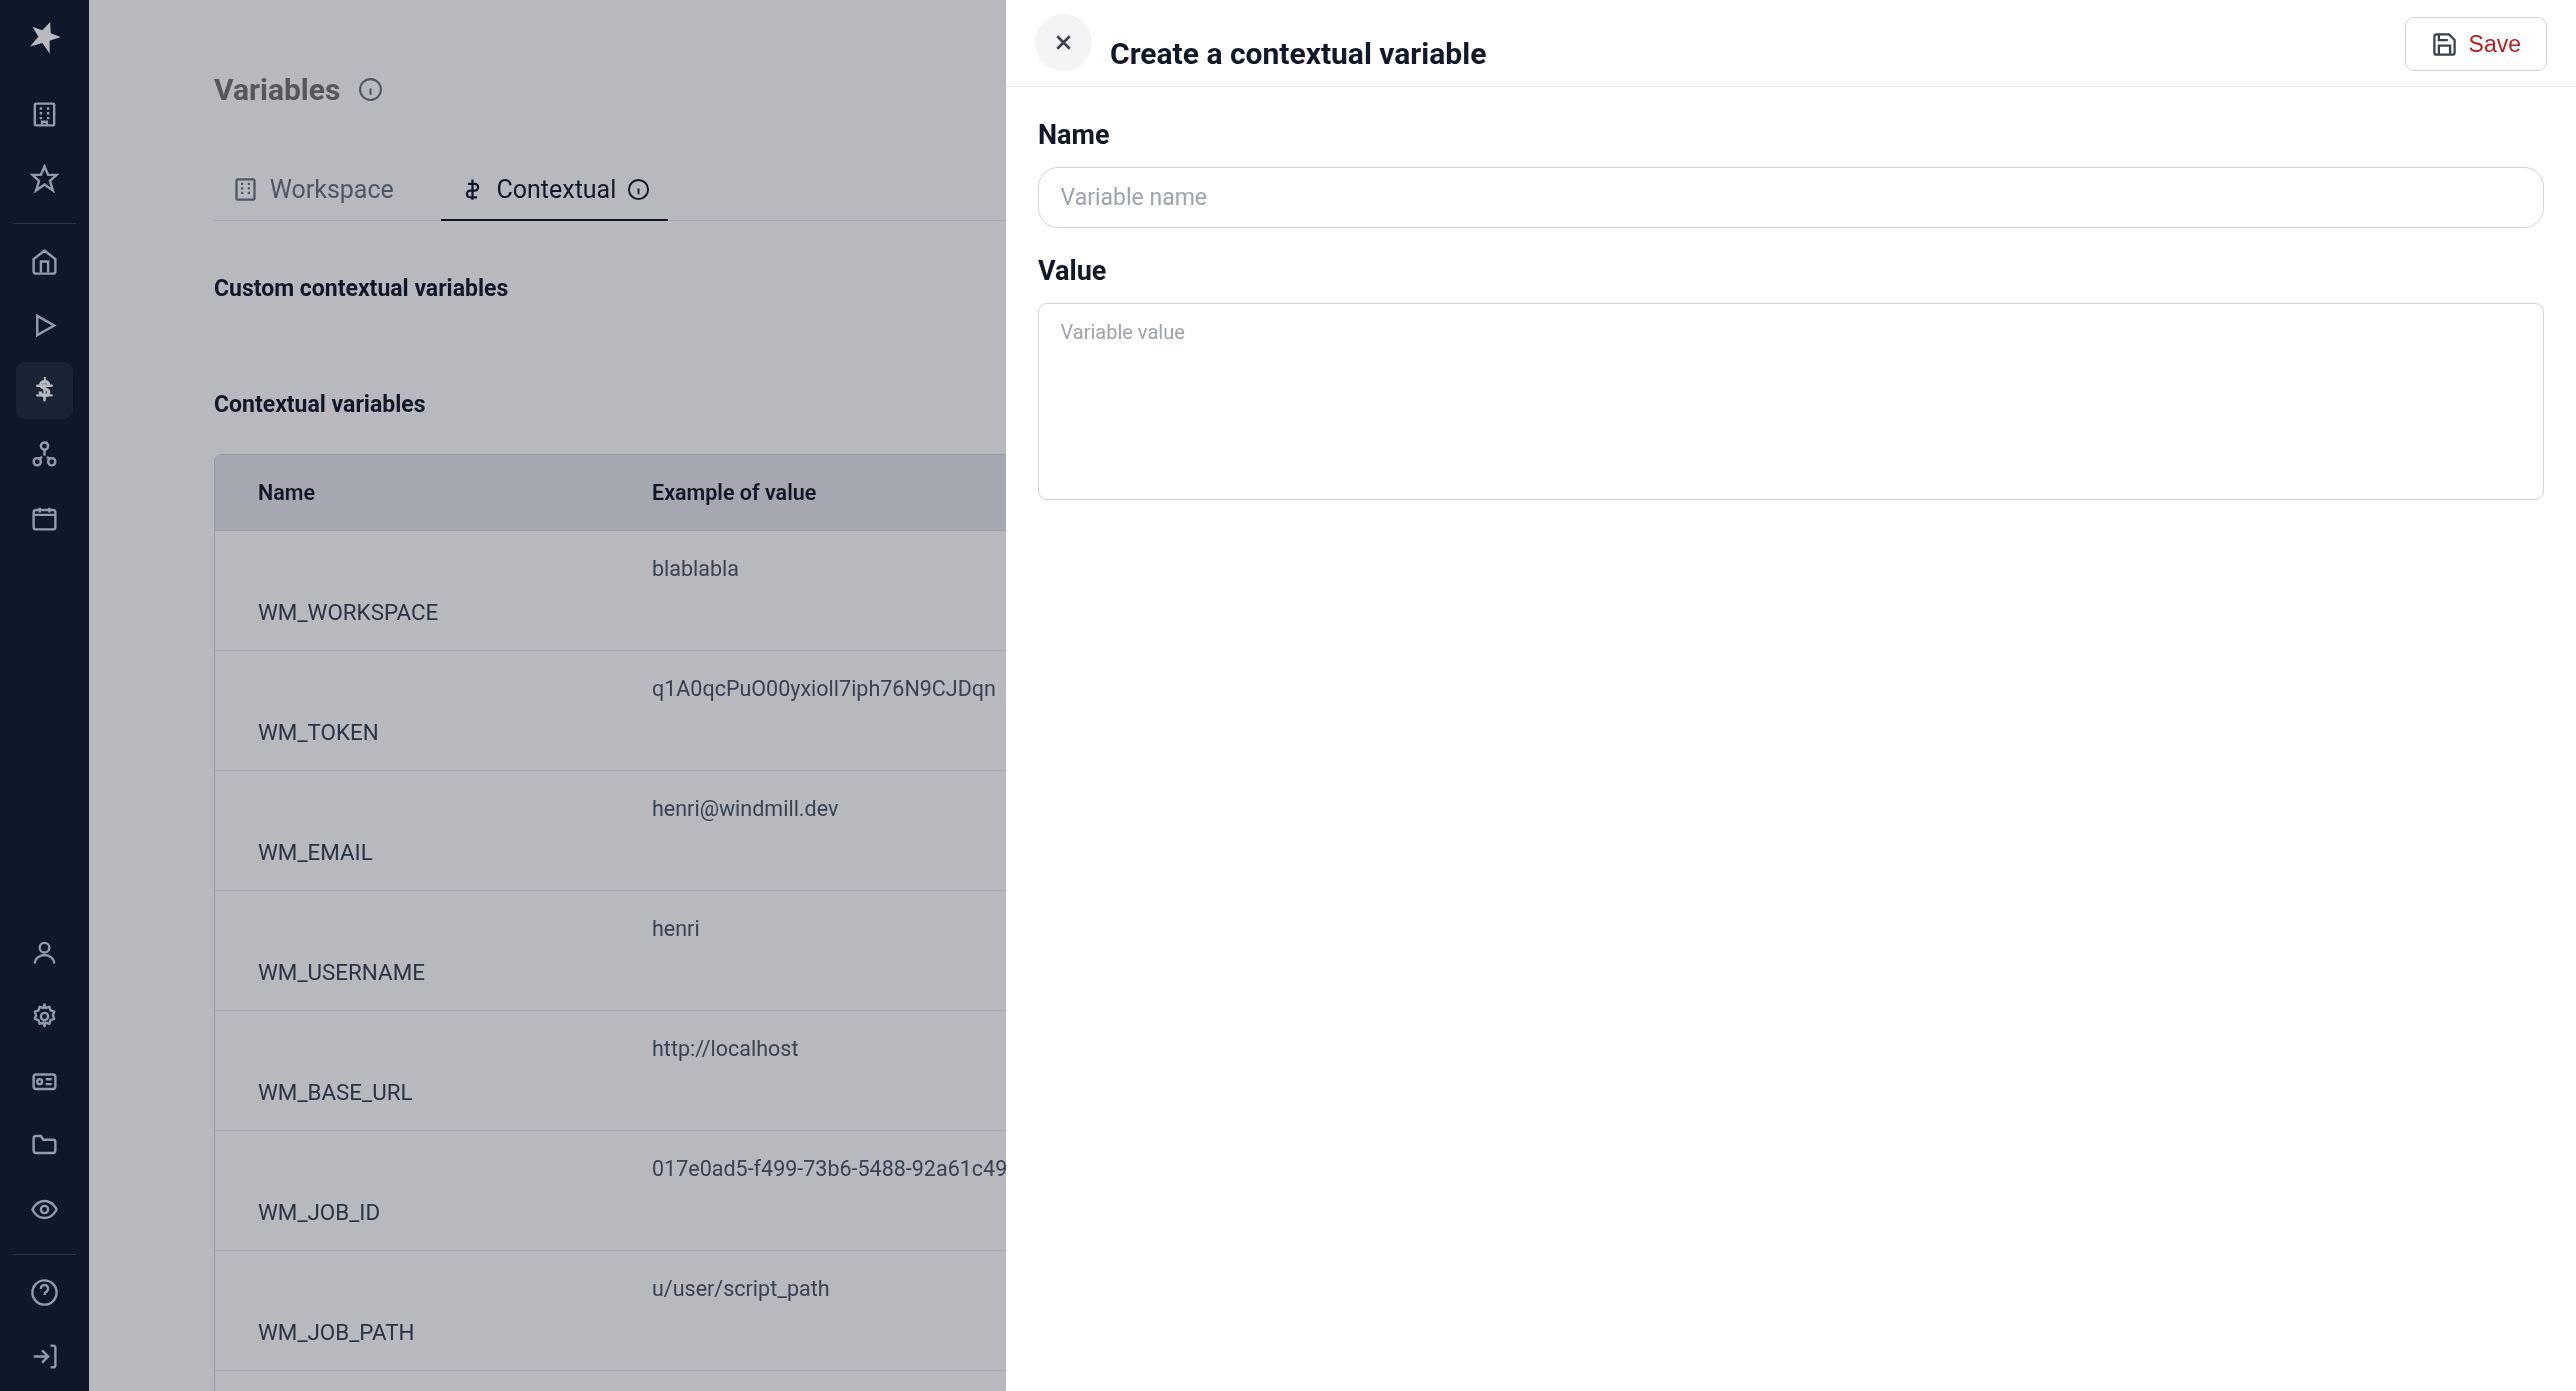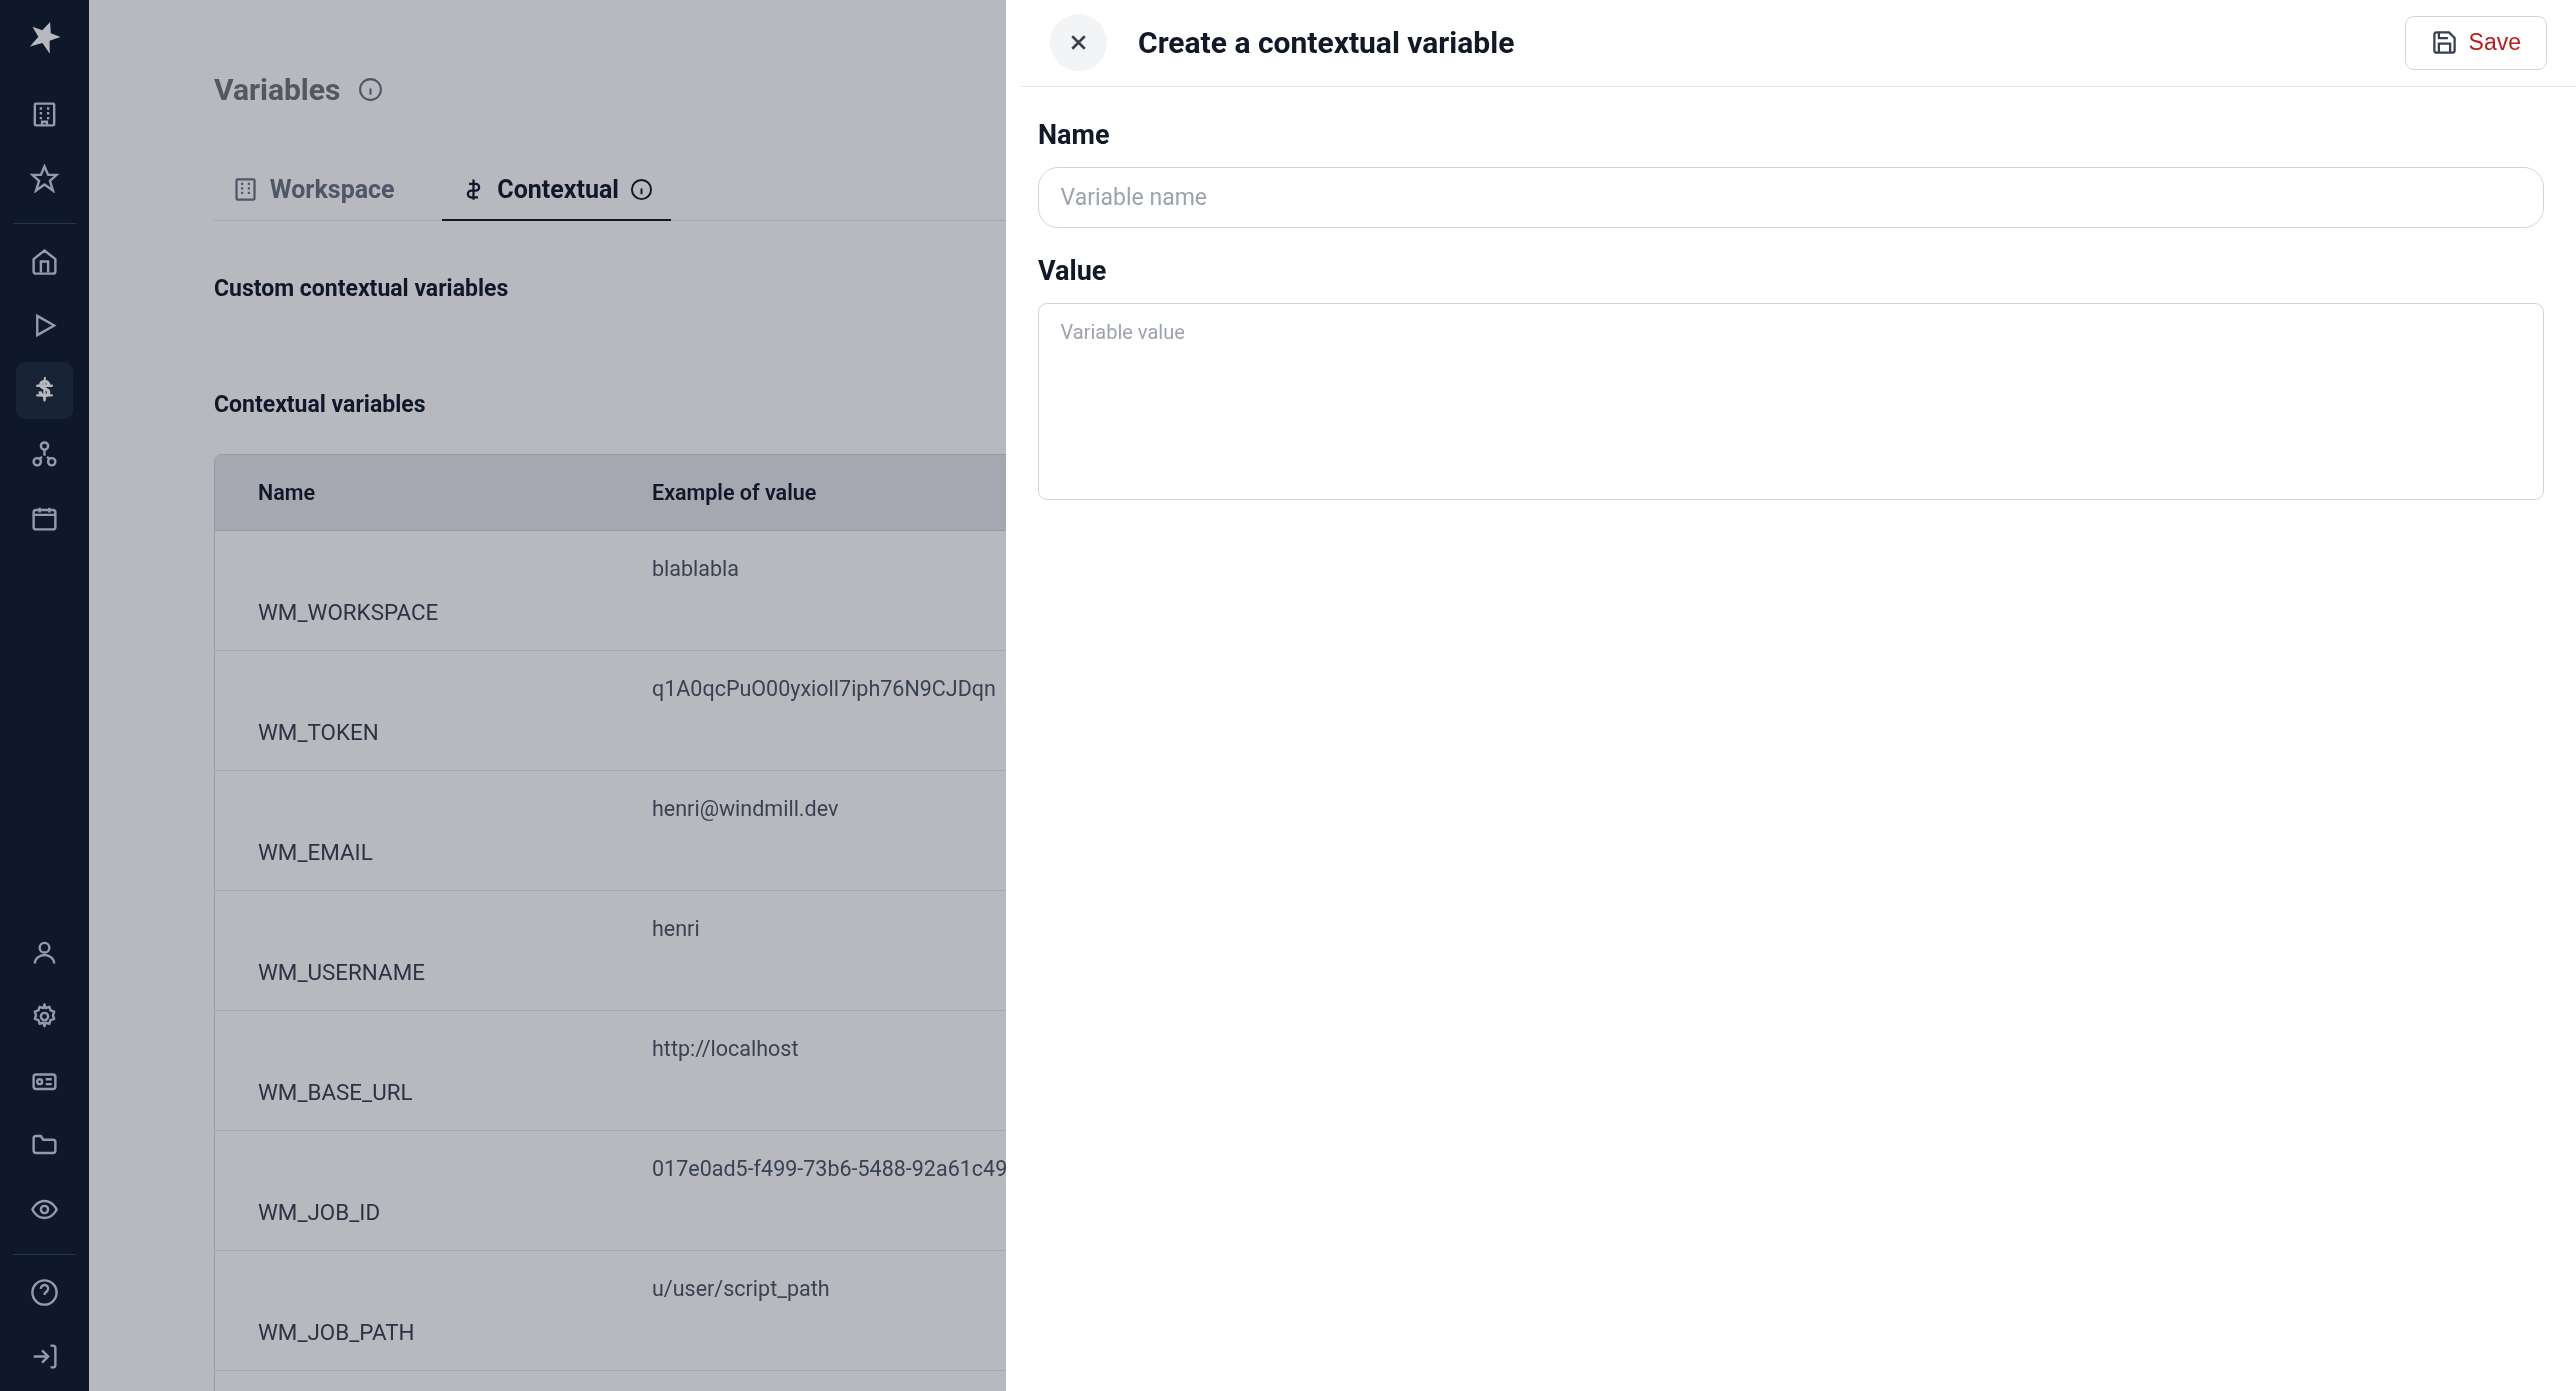--- a/index.html
+++ b/index.html
@@ -118,21 +118,21 @@
       border-bottom: 0.9px solid #e5e7eb;
       margin-bottom: 54px;
     }
     
     .tab {
       display: flex;
       align-items: center;
       gap: 10.7px;
       padding: 14.3px 18px;
       font-size: 25px;
-      font-weight: 700;
+      font-weight: 400;
       color: #6b7280;
       cursor: pointer;
       border-bottom: 2.7px solid transparent;
       margin-bottom: -0.9px;
     }
     
     .tab.active {
       color: #111827;
       border-bottom-color: #111827;
       align-items: center;
@@ -227,25 +227,24 @@
       bottom: 0;
       width: 1570px;
       background: #ffffff;
       z-index: 20;
       display: flex;
       flex-direction: column;
     }
     
     .drawer-header {
       display: flex;
-      align-items: center;
+      align-items: flex-end;
       padding: 14.3px 29px;
       border-bottom: 0.9px solid #e5e7eb;
-      gap: 31px;
-      margin-left: 15px;
+      gap: 18px;
     }
     
     .drawer-close {
       width: 57px;
       height: 57px;
       border-radius: 50%;
       background: #f3f4f6;
       display: flex;
       align-items: center;
       justify-content: center;

